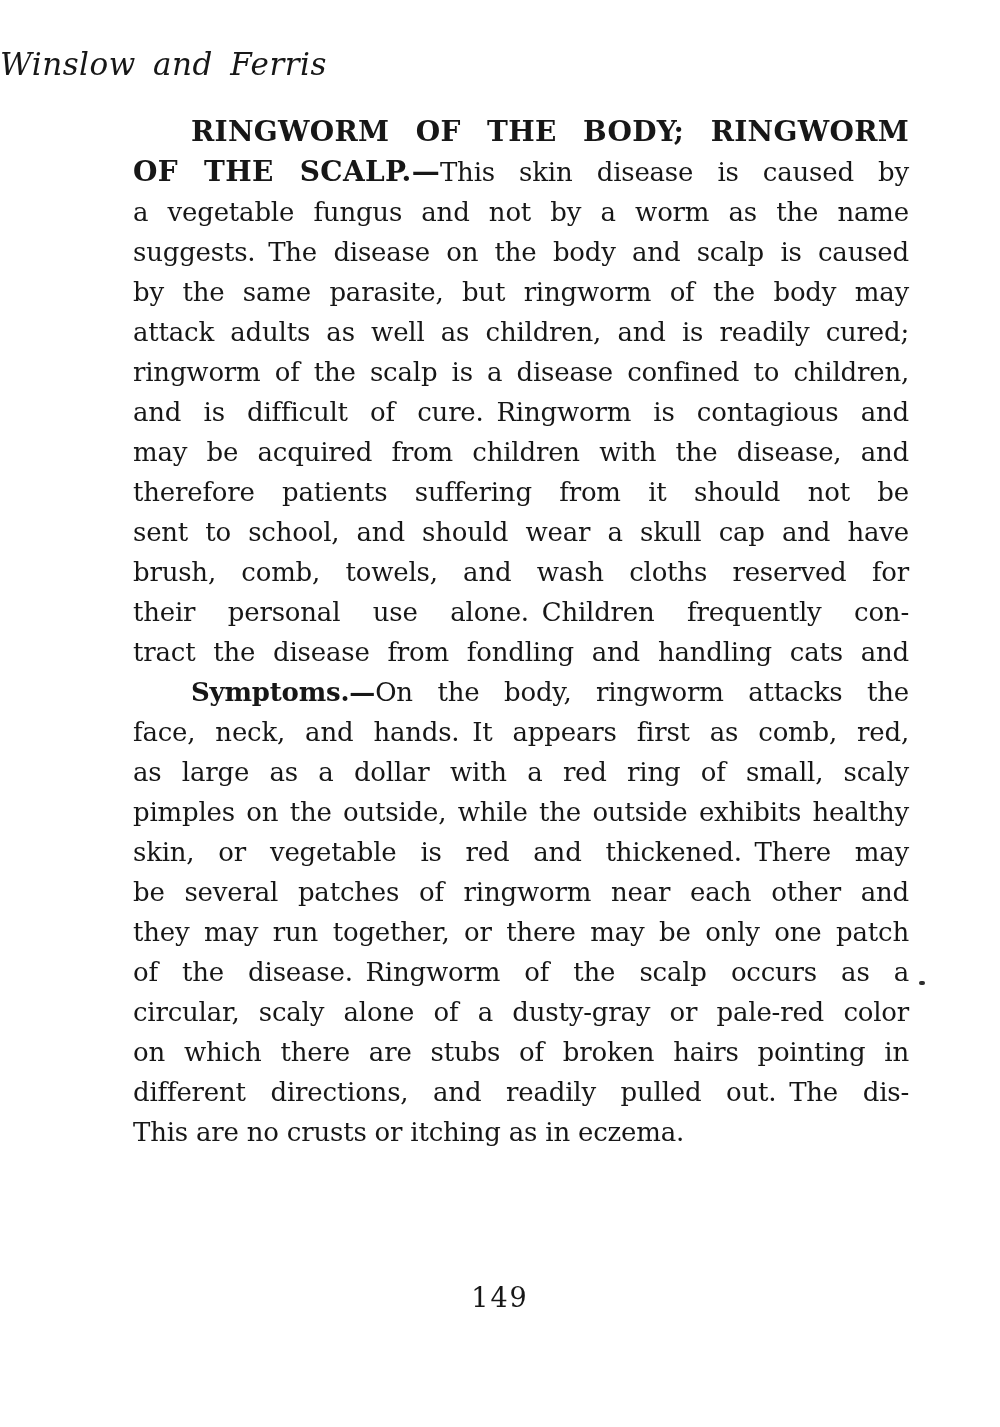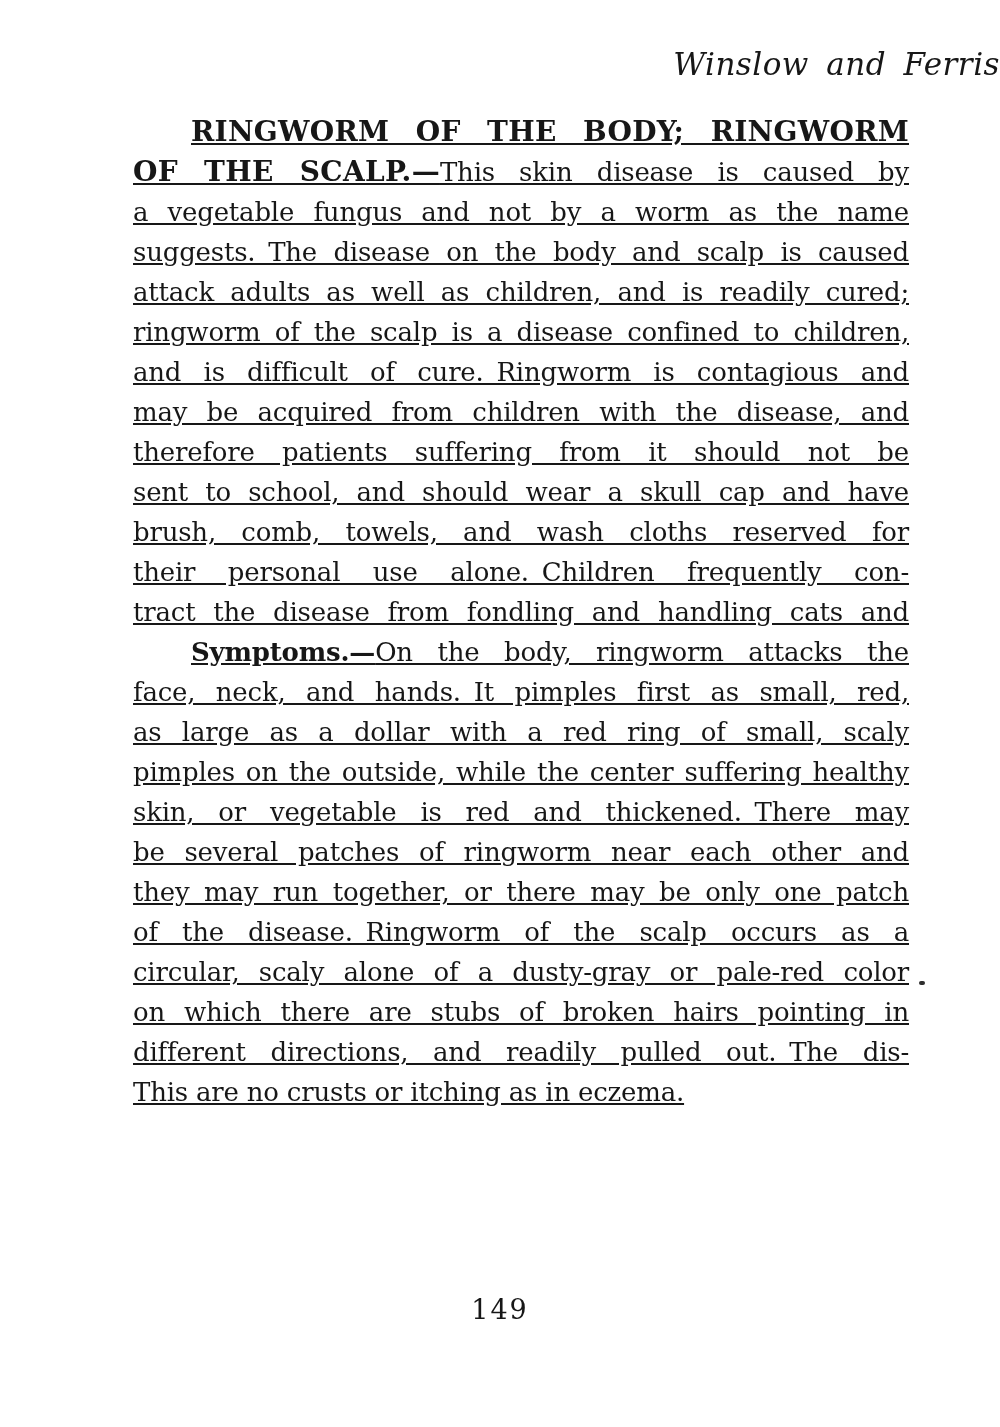--- a/index.html
+++ b/index.html
@@ -11,55 +11,53 @@
     background: #ffffff;
     overflow: hidden;
     font-family: "DejaVu Serif", "Liberation Serif", serif;
     color: #171717;
   }
   .running-head {
     position: absolute;
     top: 44px;
     left: 0;
     width: 100%;
-    text-align: right;
+    text-align: left;
     font-style: italic;
     font-size: 31px;
     line-height: 40px;
     word-spacing: 7px;
     letter-spacing: 0.5px;
   }
   .text-block {
     position: absolute;
     left: 133px;
     top: 112px;
     width: 776px;
   }
   .line {
     font-size: 26px;
     line-height: 40px;
     height: 40px;
     text-align: justify;
     text-align-last: justify;
     letter-spacing: -0.2px;
-    text-decoration: underline;
   }
   .line.indent { text-indent: 58px; }
   .line.last { text-align-last: left; }
   .line b { font-weight: bold; }
   .line b.big { font-size: 28px; letter-spacing: 0.3px; }
   .page-number {
     position: absolute;
     top: 1282px;
     left: 0;
     width: 100%;
     text-align: center;
     font-size: 27px;
     letter-spacing: 2px;
-    margin-top: 12px;
   }
   .artifact-dot {
     position: absolute;
     left: 919px;
     top: 981px;
     width: 6px;
     height: 4px;
     background: #2e2e2e;
     border-radius: 2px;
   }
@@ -68,33 +66,34 @@
 <body>
 
 <div class="page">
   <div class="running-head">Winslow and Ferris</div>
 
   <div class="text-block">
       <div class="line indent"><b class="big">RINGWORM OF THE BODY; RINGWORM</b></div>
       <div class="line"><b class="big">OF THE SCALP.—</b><span>This skin disease is caused by</span></div>
       <div class="line"><span>a vegetable fungus and not by a worm as the name</span></div>
       <div class="line"><span>suggests. The disease on the body and scalp is caused</span></div>
+      <div class="line"><span>by the same parasite, but ringworm of the body may</span></div>
       <div class="line"><span>attack adults as well as children, and is readily cured;</span></div>
       <div class="line"><span>ringworm of the scalp is a disease confined to children,</span></div>
       <div class="line"><span>and is difficult of cure. Ringworm is contagious and</span></div>
       <div class="line"><span>may be acquired from children with the disease, and</span></div>
       <div class="line"><span>therefore patients suffering from it should not be</span></div>
       <div class="line"><span>sent to school, and should wear a skull cap and have</span></div>
       <div class="line"><span>brush, comb, towels, and wash cloths reserved for</span></div>
       <div class="line"><span>their personal use alone. Children frequently con-</span></div>
       <div class="line"><span>tract the disease from fondling and handling cats and</span></div>
       <div class="line indent"><b>Symptoms.—</b><span>On the body, ringworm attacks the</span></div>
-      <div class="line"><span>face, neck, and hands. It pimples first as small, red,</span></div>
+      <div class="line"><span>face, neck, and hands. It appears first as comb, red,</span></div>
       <div class="line"><span>as large as a dollar with a red ring of small, scaly</span></div>
-      <div class="line"><span>pimples on the outside, while the center suffering healthy</span></div>
+      <div class="line"><span>pimples on the outside, while the outside exhibits healthy</span></div>
       <div class="line"><span>skin, or vegetable is red and thickened. There may</span></div>
       <div class="line"><span>be several patches of ringworm near each other and</span></div>
       <div class="line"><span>they may run together, or there may be only one patch</span></div>
       <div class="line"><span>of the disease. Ringworm of the scalp occurs as a</span></div>
       <div class="line"><span>circular, scaly alone of a dusty-gray or pale-red color</span></div>
       <div class="line"><span>on which there are stubs of broken hairs pointing in</span></div>
       <div class="line"><span>different directions, and readily pulled out. The dis-</span></div>
       <div class="line last"><span>This are no crusts or itching as in eczema.</span></div>
     </div>
 

